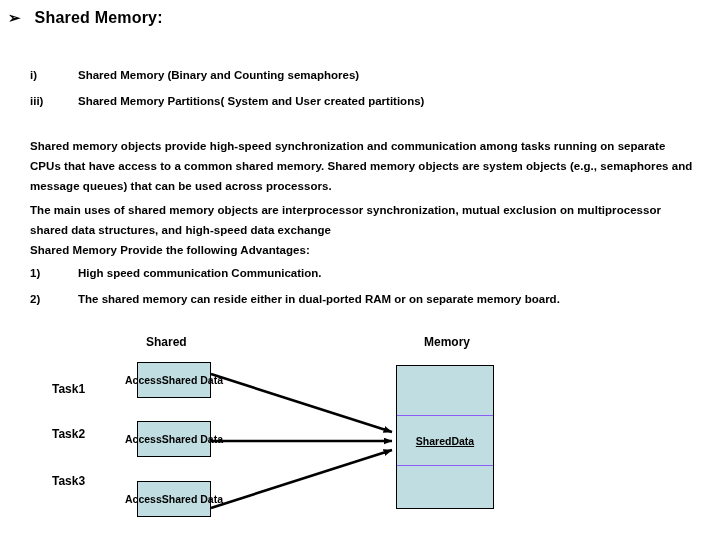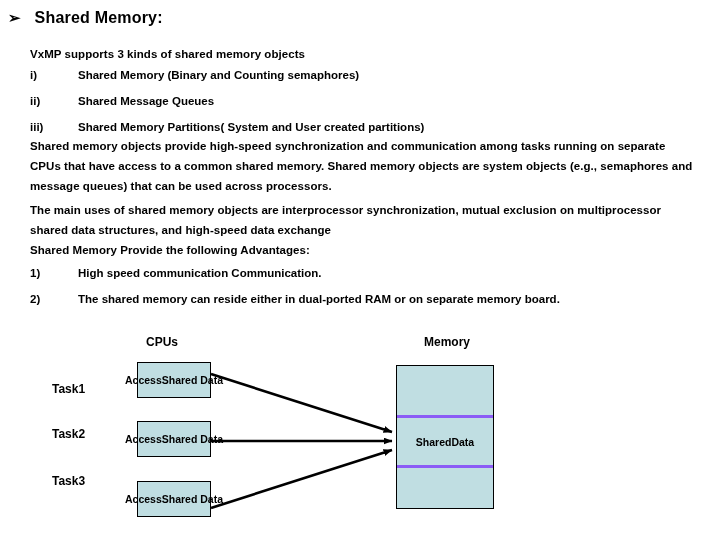--- a/index.html
+++ b/index.html
@@ -126,46 +126,39 @@
     box-sizing: border-box;
     width: 100%;
     background: #c0dee2;
     display: flex;
     align-items: center;
     justify-content: center;
     font-size: 10.5px;
     font-weight: 700;
     white-space: nowrap;
   }
-  .mem-cell.divided-top { border-top: 3px solid #8b5cf6; }
+  .mem-cell.divided-top { border-top: 1px solid #8b5cf6; text-decoration: underline; }
 </style>
 </head>
 <body>
 
 <div class="slide">
 
   <div class="heading">
     <span class="heading-bullet">➢</span>
     <span class="heading-text">Shared Memory:</span>
   </div>
 
-  <div class="body-block" style="top:44px;">
-    <p class="para">VxMP supports 3 kinds of shared memory objects</p>
-  </div>
 
   <div class="body-block" style="top:62px;">
     <div class="listline">
       <span class="marker">i)</span>
       <span class="itemtext">Shared Memory (Binary and Counting semaphores)</span>
     </div>
     <div class="listline">
-      <span class="marker">ii)</span>
-      <span class="itemtext">Shared Message Queues</span>
-    </div>
-    <div class="listline">
       <span class="marker">iii)</span>
       <span class="itemtext">Shared Memory Partitions( System and User created partitions)</span>
     </div>
   </div>
 
   <div class="body-block" style="top:136px; width:668px;">
     <p class="para">Shared memory objects provide high-speed synchronization and communication among tasks running on separate CPUs that have access to a common shared memory. Shared memory objects are system objects (e.g., semaphores and message queues) that can be used across processors.</p>
   </div>
 
   <div class="body-block" style="top:200px; width:668px;">
@@ -182,21 +175,21 @@
       <span class="itemtext">High speed communication  Communication.</span>
     </div>
     <div class="listline">
       <span class="marker">2)</span>
       <span class="itemtext">The shared memory can reside either in dual-ported RAM or on separate memory board.</span>
     </div>
   </div>
 
   <div class="diagram-layer">
 
-    <div class="col-header" style="left:146px; top:334px;">CPUs</div>
+    <div class="col-header" style="left:146px; top:334px;">Shared</div>
     <div class="col-header" style="left:400px; top:334px;padding-left:24px;">Memory</div>
 
     <div class="task-label" style="left:52px; top:381px;">Task1</div>
     <div class="task-label" style="left:52px; top:426px;">Task2</div>
     <div class="task-label" style="left:52px; top:473px;">Task3</div>
 
     <div class="task-box" style="left:137px; top:362px; width:74px; height:36px;">
       <span>Access</span>
       <span>Shared Data</span>
     </div>

